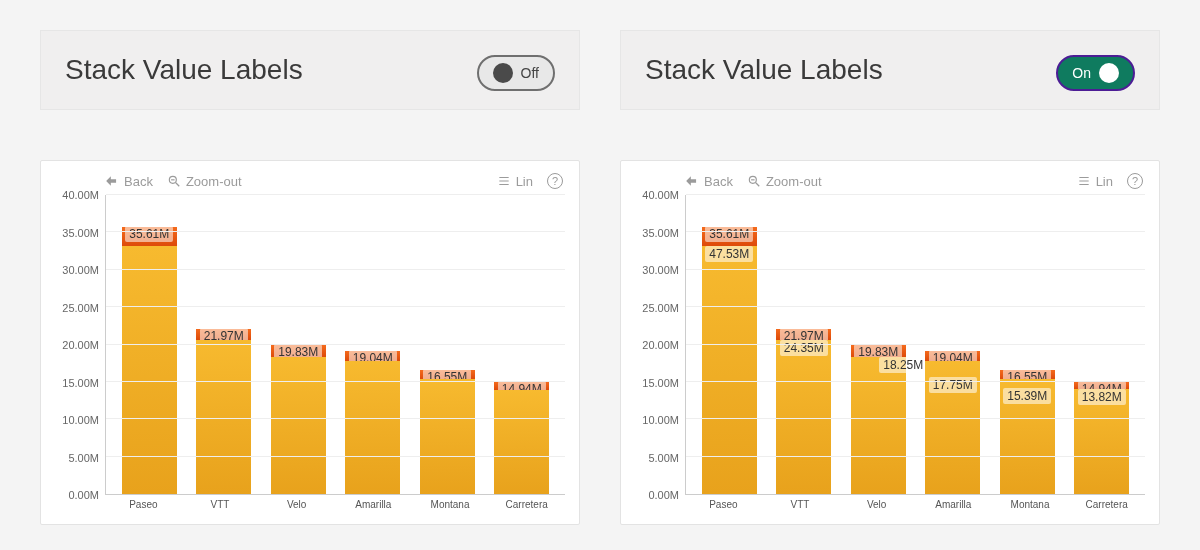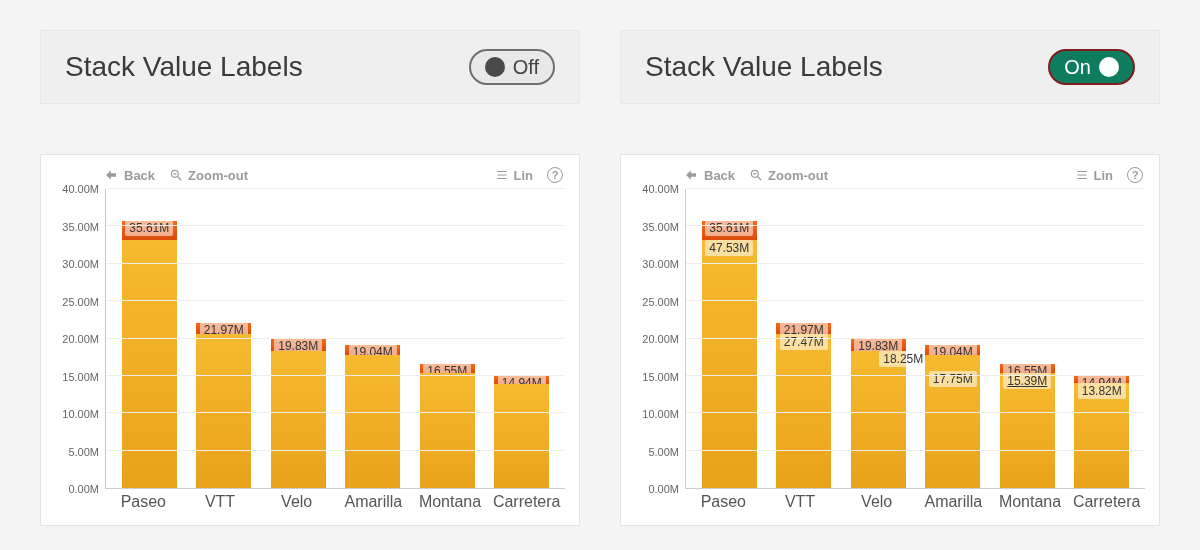--- a/index.html
+++ b/index.html
@@ -33,57 +33,57 @@
     display: flex;
     align-items: center;
     gap: 0;
   }
   .toggle-pill {
     display: inline-flex;
     align-items: center;
     border-radius: 999px;
     height: 36px;
     padding: 0 14px;
-    font-size: 20px;
+    font-size: 14px;
     gap: 8px;
+    margin-top: 6px;
   }
   .toggle-off .toggle-pill {
     border: 2px solid #6f6f6f;
     background: #e8e8e8;
     color: #444;
   }
   .toggle-off .knob {
     width: 20px; height: 20px; border-radius: 50%;
     background: #4a4a4a;
   }
   .toggle-on .toggle-pill {
     background: #0f7b5f;
     color: #fff;
-    border: 2px solid #7f1d1d;
+    border: 2px solid #4c1d95;
   }
   .toggle-on .knob {
     width: 20px; height: 20px; border-radius: 50%;
     background: #fff;
   }
 
   
   .chart-card {
     background: #fff;
     border: 1px solid #e3e3e3;
     border-radius: 2px;
     padding: 10px 14px 14px 14px;
     position: relative;
   }
   .toolbar {
     display: flex;
     font-size: 13px;
     color: #9b9b9b;
     gap: 14px;
     padding: 2px 2px 6px 50px;
-    font-weight: bold;
   }
   .toolbar .spacer { flex: 1; }
   .tb-btn { display: inline-flex; align-items: center; gap: 5px; }
   .tb-btn svg { width: 14px; height: 14px; }
   .help-circle {
     width: 16px; height: 16px; border: 1.5px solid #9b9b9b; border-radius: 50%;
     display: inline-flex; align-items: center; justify-content: center;
     font-size: 11px; color: #9b9b9b;
   }
 
@@ -155,21 +155,21 @@
     font-size: 12px;
     background: rgba(255,255,255,0.55);
     padding: 1px 4px;
     border-radius: 2px;
     white-space: nowrap;
     color: #333;
   }
   .xaxis {
     display: flex;
     padding-left: 50px;
-    font-size: 16px;
+    font-size: 10px;
     color: #555;
     margin-top: 4px;
   }
   .xtick { flex: 1; text-align: center; }
 </style>
 </head>
 <body>
 
 <div class="row">
 
@@ -354,21 +354,21 @@
                     <div class="data-label" style="top: 0px;">47.53M</div>
                   </div>
                 </div>
               </div>
               <div class="bar-slot">
                 <div class="bar" style="height: 164.775px;">
                   <div class="seg-top" style="height: 10.95px;">
                     <div class="data-label" style="top: -1px;">21.97M</div>
                   </div>
                   <div class="seg-bottom" style="height: 153.825px;">
-                    <div class="data-label" style="top: 0px;">27.47M</div>
+                    <div class="data-label" style="top: 0px;">24.35M</div>
                   </div>
                 </div>
               </div>
               <div class="bar-slot">
                 <div class="bar" style="height: 148.725px;">
                   <div class="seg-top" style="height: 11.85px;">
                     <div class="data-label" style="top: -1px;">19.83M</div>
                   </div>
                   <div class="seg-bottom" style="height: 136.875px;">
                     <div class="data-label" style="top: 0px; margin-left: 25px;">18.25M</div>
@@ -384,21 +384,21 @@
                     <div class="data-label" style="top: 16px;">17.75M</div>
                   </div>
                 </div>
               </div>
               <div class="bar-slot">
                 <div class="bar" style="height: 124.125px;">
                   <div class="seg-top" style="height: 8.7px;">
                     <div class="data-label" style="top: -1px;">16.55M</div>
                   </div>
                   <div class="seg-bottom" style="height: 115.425px;">
-                    <div class="data-label" style="top: 0px; text-decoration: underline;">15.39M</div>
+                    <div class="data-label" style="top: 9px;">15.39M</div>
                   </div>
                 </div>
               </div>
               <div class="bar-slot">
                 <div class="bar" style="height: 112.05px;">
                   <div class="seg-top" style="height: 8.4px;">
                     <div class="data-label" style="top: -1px;">14.94M</div>
                   </div>
                   <div class="seg-bottom" style="height: 126px;">
                     <div class="data-label" style="top: 0px;">13.82M</div>

